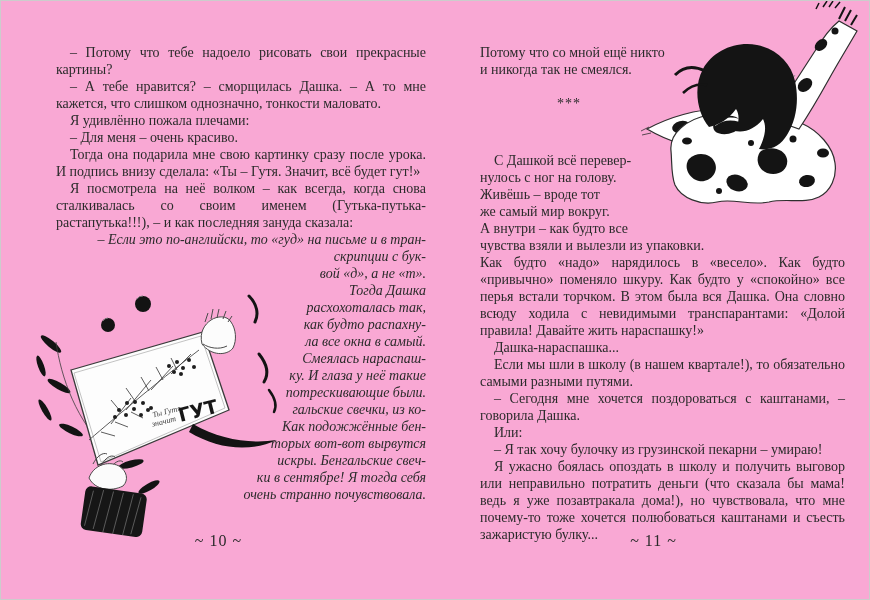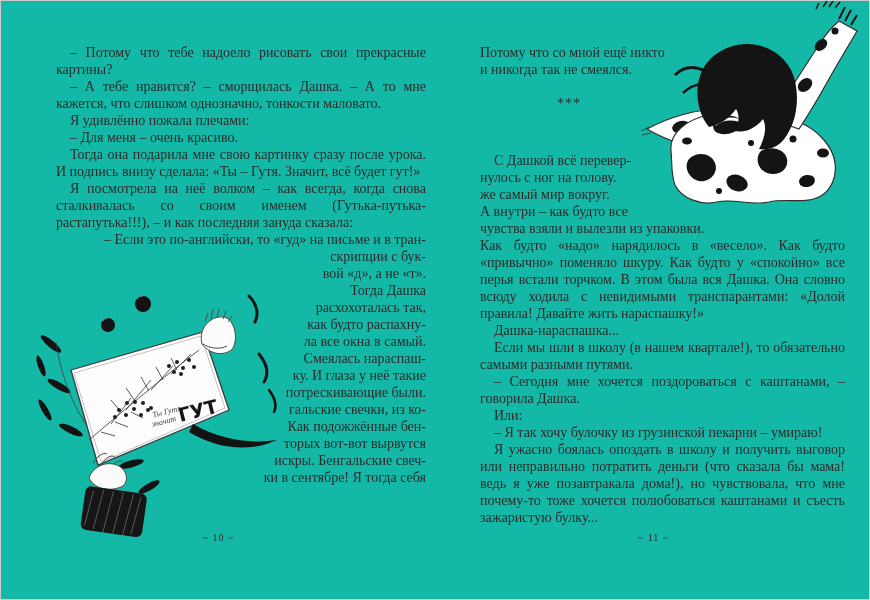--- a/index.html
+++ b/index.html
@@ -1,31 +1,31 @@
 <!DOCTYPE html>
 <html><head>
 <meta charset="utf-8">
 <style>
   html,body { margin:0; padding:0; background:#ffffff; }
   .book {
     position:relative; width:870px; height:600px; box-sizing:border-box;
-    background:#14b8a6; border:1px solid #cccccc; overflow:hidden;
+    background:#f9a8d4; border:1px solid #cccccc; overflow:hidden;
     font-family:"Liberation Serif","DejaVu Serif",serif; color:#2b2b2b;
   }
   .textblock { position:absolute; top:43px; font-size:14px; line-height:17px; text-align:justify; z-index:2; }
   .tb-left  { left:55px;  width:370px; }
   .tb-right { left:479px; width:365px; }
   p.para { margin:0; text-indent:14px; }
   p.noindent { text-indent:0; }
-  .wrapcol-left { text-align:right; }
+  .wrapcol-left { text-align:right;font-style:italic; }
   .wrapcol-left .line { white-space:nowrap; }
   .openlines .line, .wrapcol-right .line { text-align:left; white-space:nowrap; }
   .wrapcol-right .line.indent { padding-left:14px;margin-top:40px; }
   .separator { width:178px; text-align:center; margin-top:17px; height:17px; letter-spacing:1px; font-size:14px; }
-  .pagenum { position:absolute; top:531px; width:435px; text-align:center; font-size:10px; letter-spacing:1px; z-index:2; }
+  .pagenum { position:absolute; top:531px; width:435px; text-align:center; font-size:16px; letter-spacing:1px; z-index:2; }
   .pn-left  { left:0; }
   .pn-right { left:435px; }
   .illus { position:absolute; z-index:1; }
   .illus-left  { left:30px;  top:281px; width:250px; height:255px; }
   .illus-right { left:608px; top:0;     width:262px; height:208px; }
   .hand-script { font-family:"DejaVu Sans",sans-serif; }
 </style>
 </head>
 <body>
 
@@ -49,20 +49,21 @@
         <div class="line">как будто распахну-</div>
         <div class="line">ла все окна в самый.</div>
         <div class="line">Смеялась нараспаш-</div>
         <div class="line">ку. И глаза у неё такие</div>
         <div class="line">потрескивающие были.</div>
         <div class="line">гальские свечки, из ко-</div>
         <div class="line">Как подожжённые бен-</div>
         <div class="line">торых вот-вот вырвутся</div>
         <div class="line">искры. Бенгальские свеч-</div>
         <div class="line">ки в сентябре! Я тогда себя</div>
+        <div class="line">очень странно почувствовала.</div>
       </div>
     </div>
 
     <svg class="illus illus-left" viewBox="0 0 250 255">
 
       <g>
         <circle cx="112" cy="22" r="8" fill="#131313"></circle>
         <path d="M106,17 a7,7 0 0 1 6,-3" stroke="#777" stroke-width="1" fill="none"></path>
         <circle cx="77" cy="43" r="7" fill="#131313"></circle>
         <path d="M72,39 a6,6 0 0 1 5,-3" stroke="#777" stroke-width="1" fill="none"></path>
@@ -208,20 +209,21 @@
 
     <div class="textblock tb-right">
       <div class="openlines">
         <div class="line">Потому что со мной ещё никто</div>
         <div class="line">и никогда так не смеялся.</div>
       </div>
       <div class="separator">***</div>
       <div class="wrapcol-right">
         <div class="line indent">С Дашкой всё перевер-</div>
         <div class="line">нулось с ног на голову.</div>
+        <div class="line">Живёшь – вроде тот</div>
         <div class="line">же самый мир вокруг.</div>
         <div class="line">А внутри – как будто все</div>
         <div class="line">чувства взяли и вылезли из упаковки.</div>
       </div>
       <p class="para noindent">Как будто «надо» нарядилось в «весело». Как будто «привычно» поменяло шкуру. Как будто у «спокойно» все перья встали торчком. В этом была вся Дашка. Она словно всюду ходила с невидимыми транспарантами: «Долой правила! Давайте жить нараспашку!»</p>
       <p class="para">Дашка-нараспашка...</p>
       <p class="para">Если мы шли в школу (в нашем квартале!), то обязательно самыми разными путями.</p>
       <p class="para">– Сегодня мне хочется поздороваться с каштанами, – говорила Дашка.</p>
       <p class="para">Или:</p>
       <p class="para">– Я так хочу булочку из грузинской пекарни – умираю!</p>

